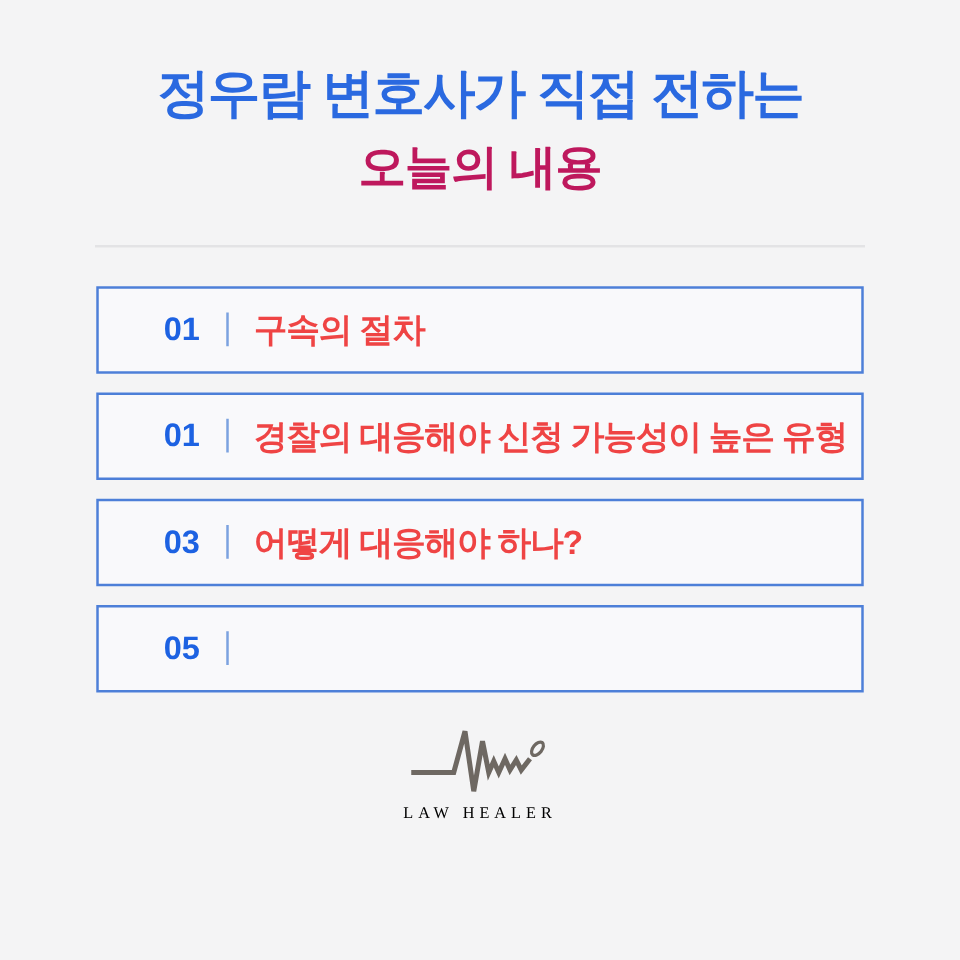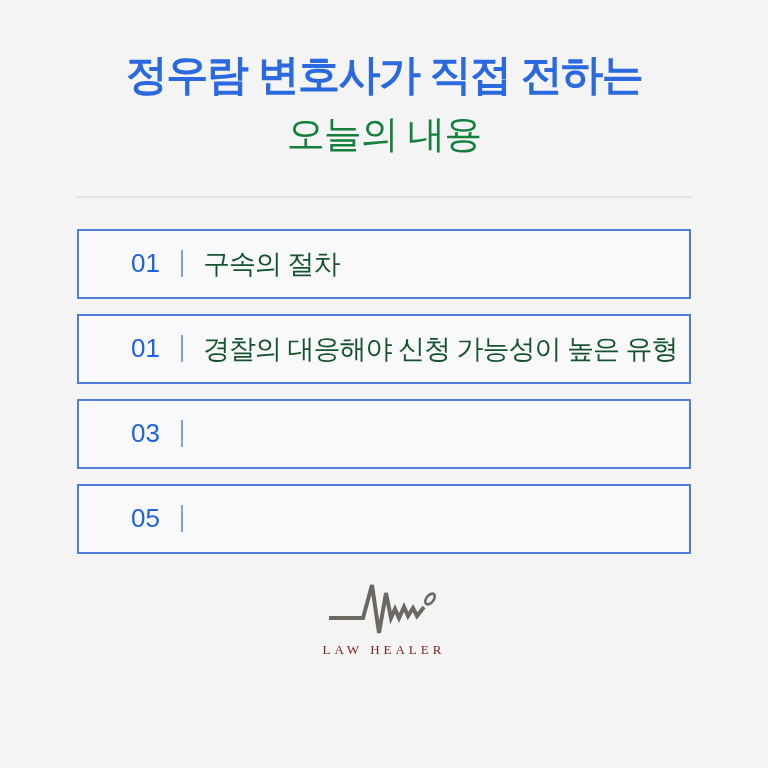--- a/index.html
+++ b/index.html
@@ -22,23 +22,23 @@
   .title {
     font-size: 42px;
     font-weight: 800;
     letter-spacing: -1.5px;
     color: #2a69e0;
     line-height: 1.1;
   }
   .subtitle {
     margin-top: 16px;
     font-size: 38px;
-    font-weight: 400;
+    font-weight: 700;
     letter-spacing: -1px;
-    color: #15803d;
+    color: #be185d;
     line-height: 1.1;
   }
   .divider {
     width: 616px;
     margin: 0 auto;
     margin-top: 40px;
     border-top: 2px solid #e3e3e5;
   }
   .list {
     margin-top: 31px;
@@ -50,52 +50,52 @@
     background: #f9f9fb;
     border: 2px solid #4d7fd8;
     display: flex;
     align-items: center;
   }
   .item-number {
     margin-left: 52px;
     width: 34px;
     flex: 0 0 auto;
     font-size: 26px;
-    font-weight: 400;
+    font-weight: 700;
     color: #1d62e2;
     text-align: left;
   }
   .item-sep {
     flex: 0 0 auto;
     width: 2px;
     height: 27px;
     background: #7ca2e0;
     margin: 0 20px 0 16px;
   }
   .item-label {
     font-size: 27px;
-    font-weight: 400;
+    font-weight: 700;
     letter-spacing: -1px;
-    color: #14532d;
+    color: #ef4444;
     white-space: nowrap;
   }
   .footer {
     margin-top: 26px;
     text-align: center;
   }
   .logo-mark {
     display: block;
     margin: 0 auto;
   }
   .logo-text {
     margin-top: 4px;
     font-family: "Liberation Serif", "DejaVu Serif", serif;
     font-size: 13px;
     letter-spacing: 4px;
-    color: #7f1d1d;
+    color: #000000;
   }
 </style>
 </head>
 <body>
 
 <div class="page">
 
   <div class="header">
     <div class="title">정우람 변호사가 직접 전하는</div>
     <div class="subtitle">오늘의 내용</div>
@@ -113,20 +113,21 @@
 
     <div class="item">
       <div class="item-number">01</div>
       <div class="item-sep"></div>
       <div class="item-label">경찰의 대응해야 신청 가능성이 높은 유형</div>
     </div>
 
     <div class="item">
       <div class="item-number">03</div>
       <div class="item-sep"></div>
+      <div class="item-label">어떻게 대응해야 하나?</div>
     </div>
 
     <div class="item">
       <div class="item-number">05</div>
       <div class="item-sep"></div>
     </div>
 
 
   </div>
 

